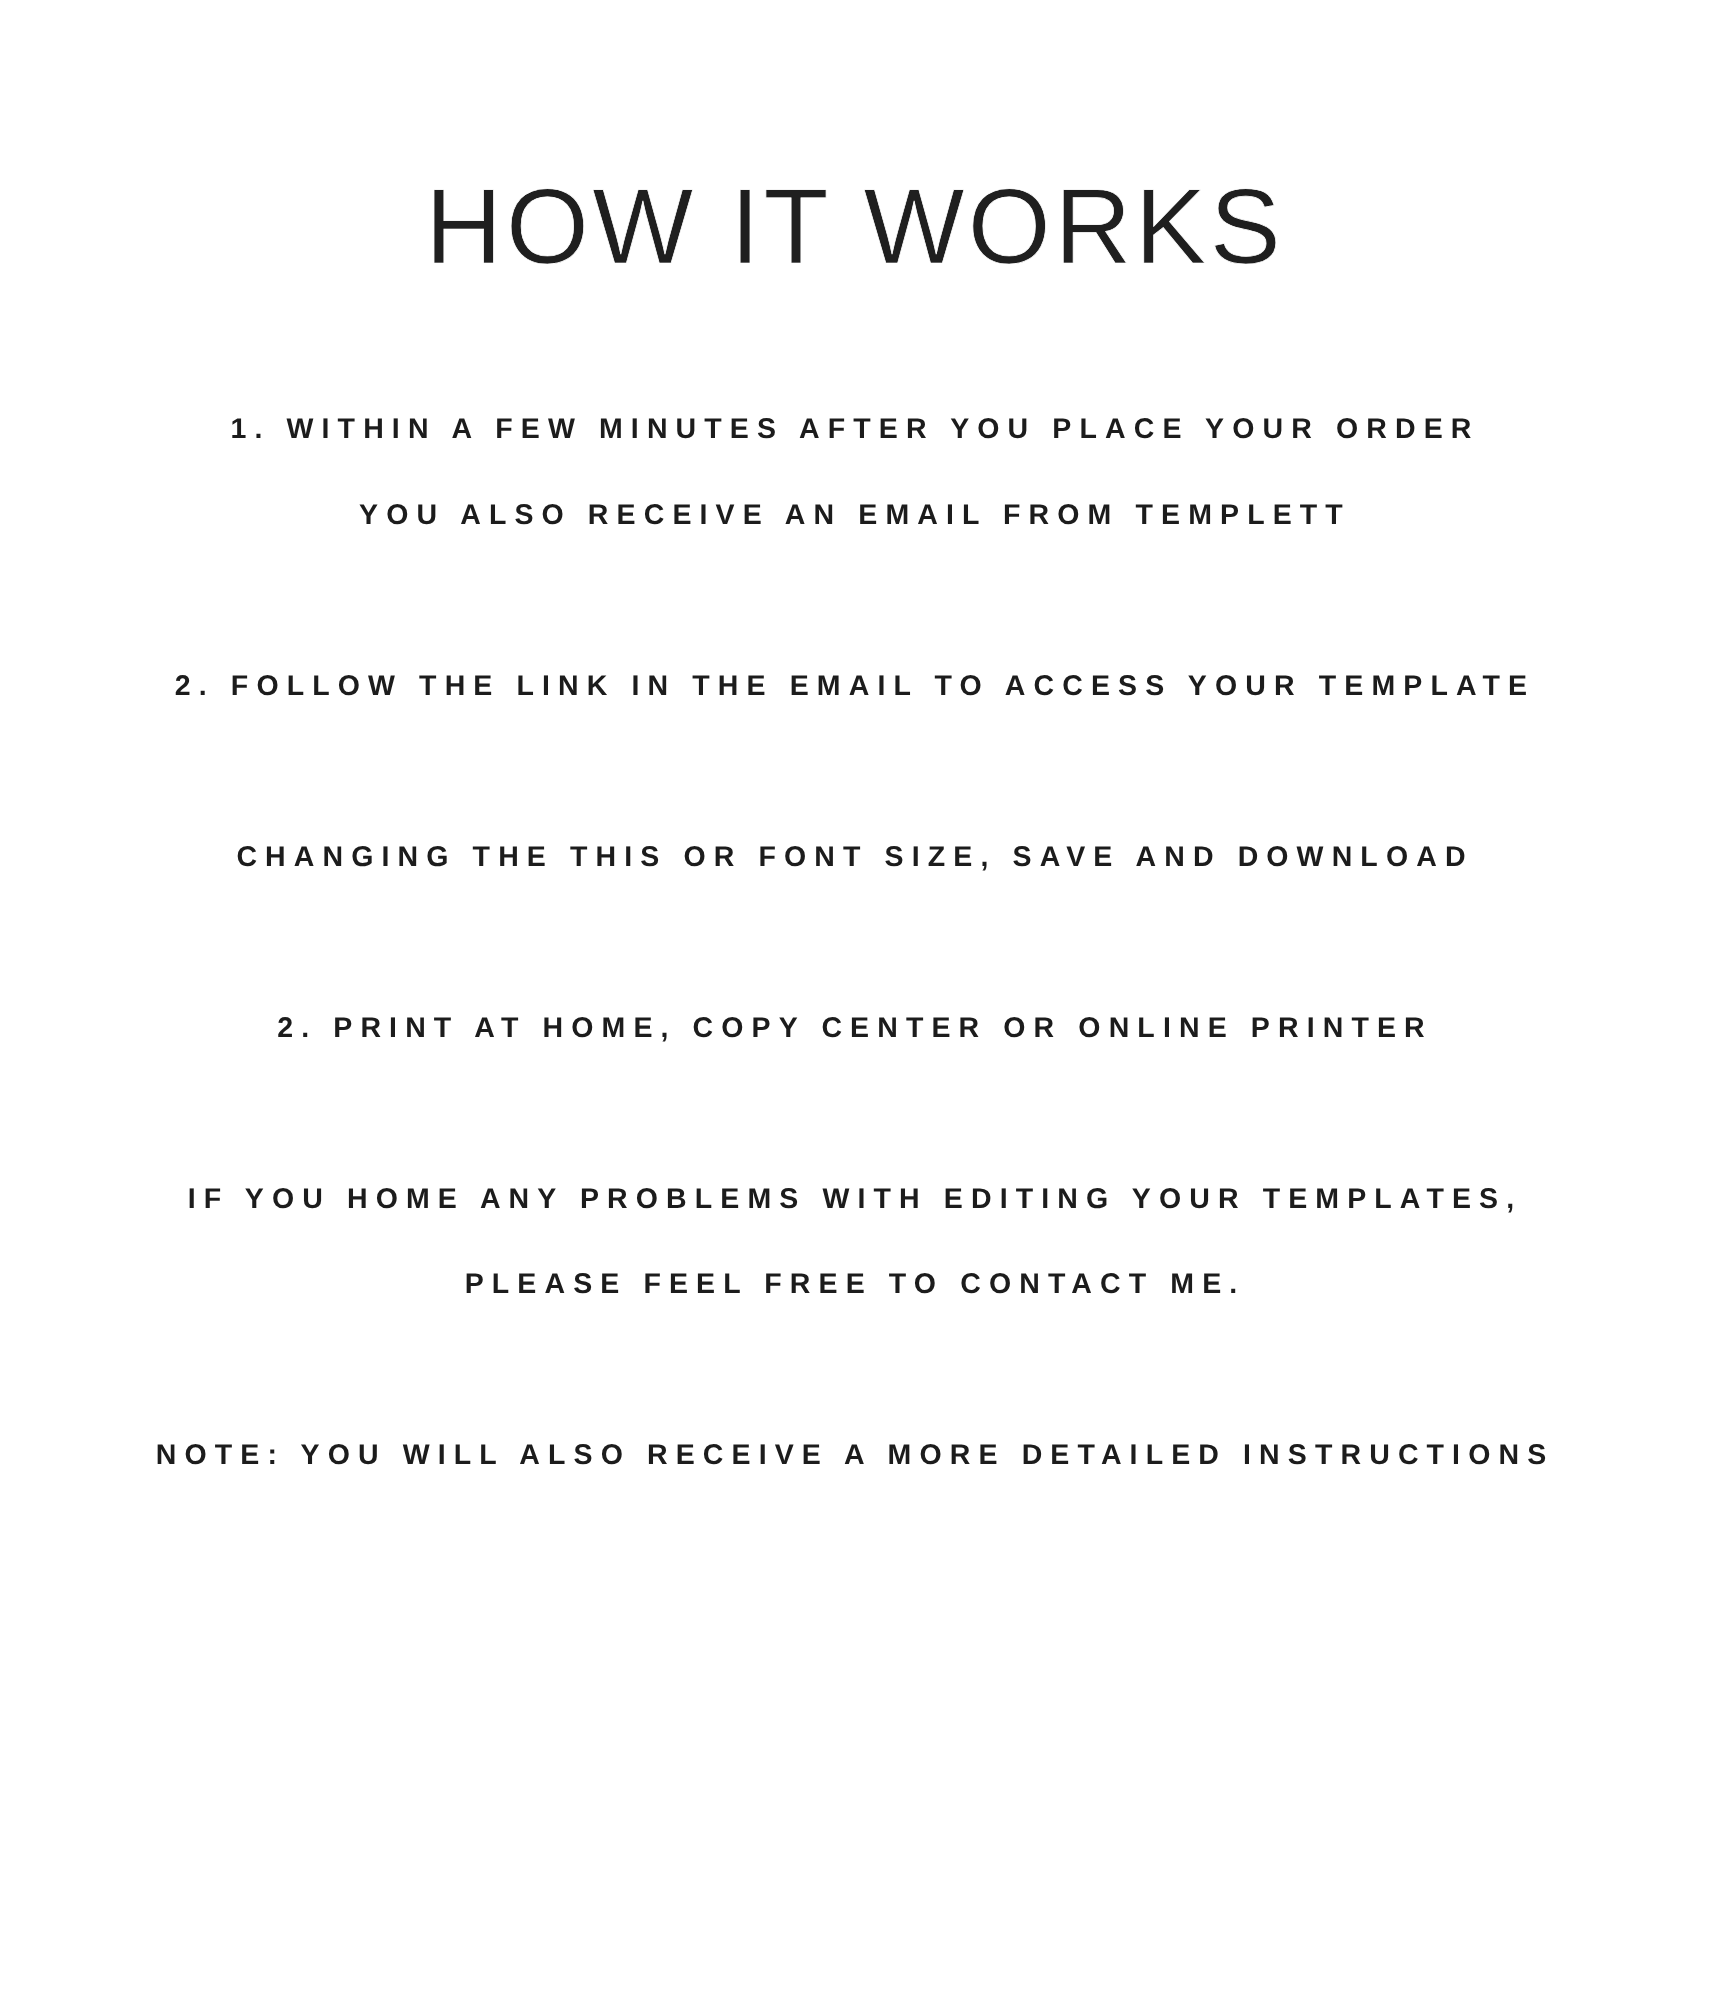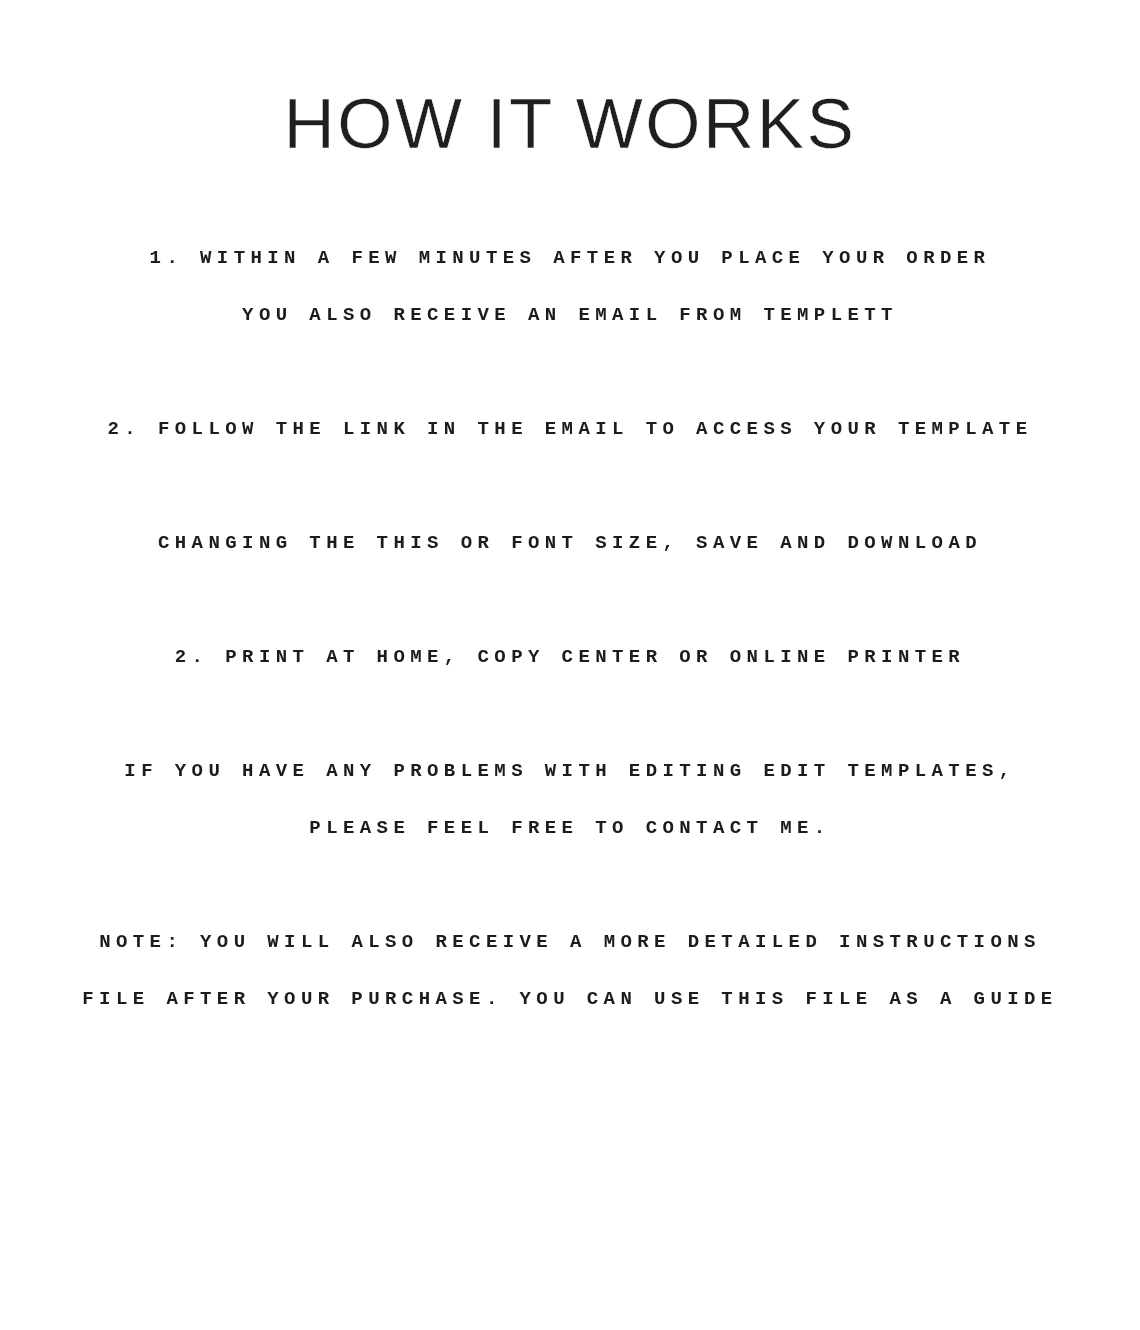--- a/index.html
+++ b/index.html
@@ -10,37 +10,36 @@
   .page {
     position: relative;
     width: 1140px;
     height: 1330px;
     margin: 0 auto;
     background: #ffffff;
     overflow: hidden;
     font-family: "Liberation Sans", sans-serif;
   }
   .doc {
-    padding-top: 84px;
+    padding-top: 112px;
     text-align: center;
   }
   .title {
     margin: 0 auto 66px auto;
     font-family: "Liberation Sans", sans-serif;
     font-size: 71px;
     font-weight: 300;
     letter-spacing: 0.035em;
     line-height: 80px;
     color: #1f1f1f;
     -webkit-text-stroke: 0.5px #ffffff; 
     white-space: nowrap;
   }
   .para {
     margin: 0 0 57px 0;
-    font-family: Liberation Mono, monospace;
   }
   .line {
     font-size: 19px;
     font-weight: bold;
     letter-spacing: 0.285em;
     line-height: 57px;
     color: #1c1c1c;
     white-space: nowrap;
   }
 </style>
@@ -63,23 +62,22 @@
 
     <div class="para">
       <div class="line">CHANGING THE THIS OR FONT SIZE, SAVE AND DOWNLOAD</div>
     </div>
 
     <div class="para">
       <div class="line">2. PRINT AT HOME, COPY CENTER OR ONLINE PRINTER</div>
     </div>
 
     <div class="para">
-      <div class="line">IF YOU HAVE ANY PROBLEMS WITH EDITING EDIT TEMPLATES,</div>
+      <div class="line">IF YOU HOME ANY PROBLEMS WITH EDITING YOUR TEMPLATES,</div>
       <div class="line">PLEASE FEEL FREE TO CONTACT ME.</div>
     </div>
 
     <div class="para">
       <div class="line">NOTE: YOU WILL ALSO RECEIVE A MORE DETAILED INSTRUCTIONS</div>
-      <div class="line">FILE AFTER YOUR PURCHASE. YOU CAN USE THIS FILE AS A GUIDE</div>
     </div>
 
   </div>
 </div>
 
 </body></html>

